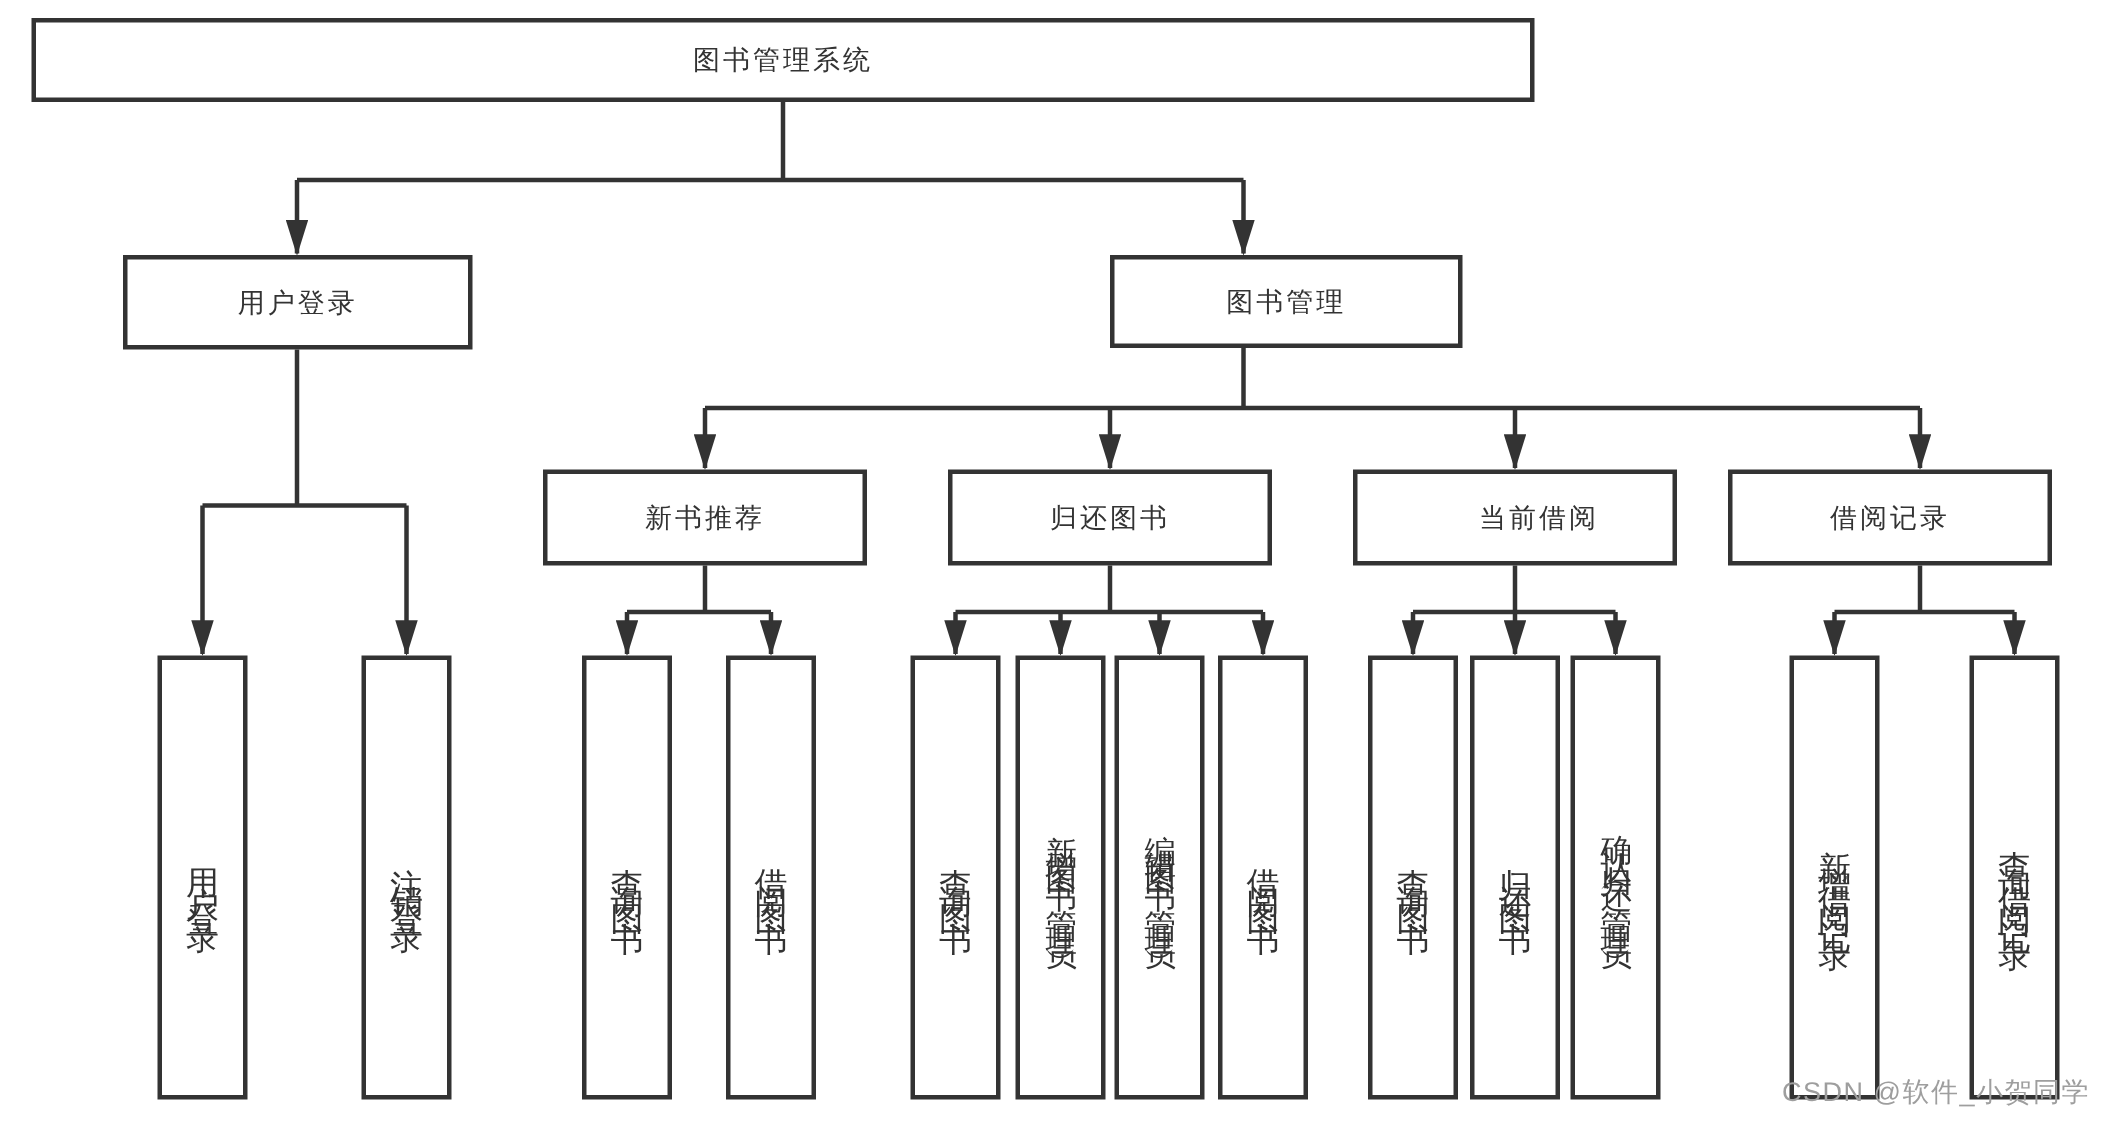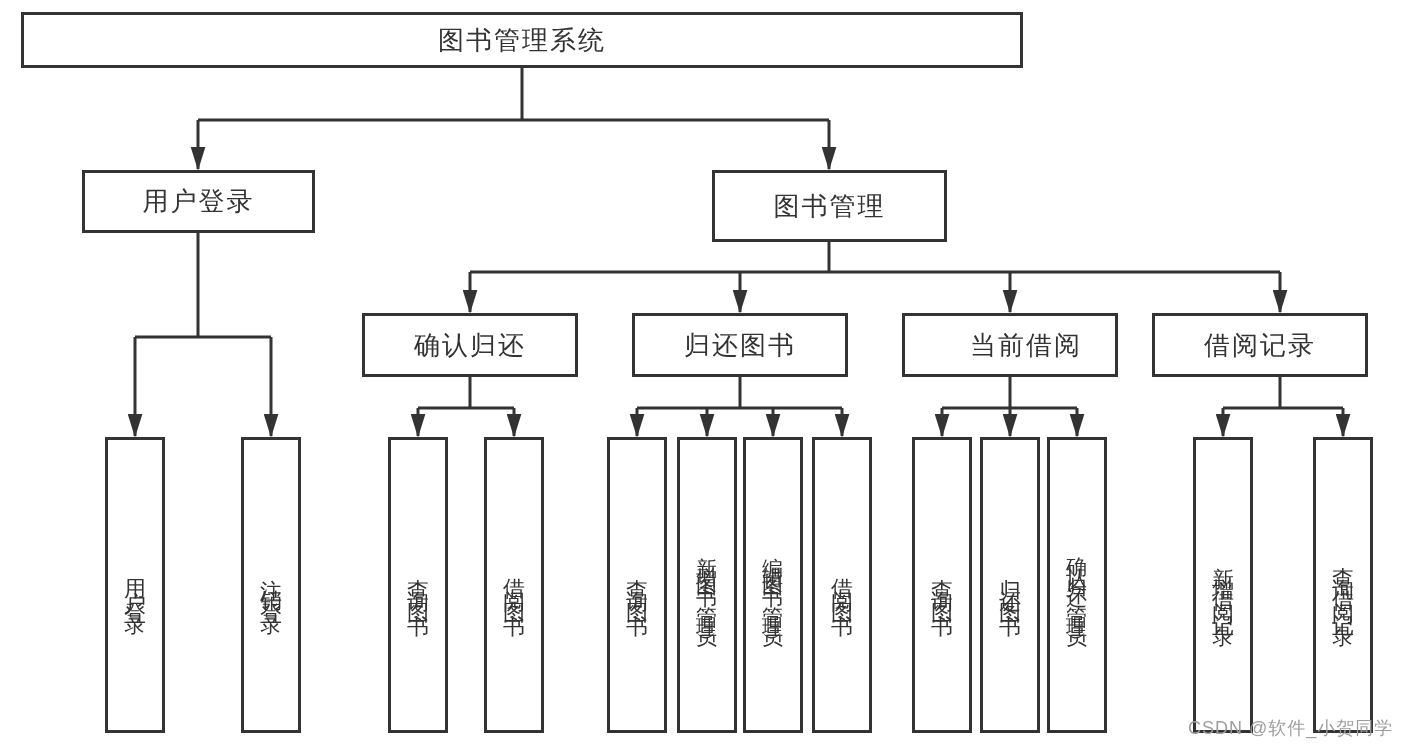--- a/index.html
+++ b/index.html
@@ -16,21 +16,21 @@
     box-sizing:border-box;
     background:#fff;
     border:3px solid #333;
     color:#333;
     display:flex;
     align-items:center;
     justify-content:center;
     z-index:2;
     text-align:center;
   }
-  .h{font-size:26px;letter-spacing:2px;white-space:nowrap;}
+  .h{font-size:18px;letter-spacing:2px;white-space:nowrap;}
   .root{left:21px;top:12px;width:1002px;height:56px;}
   .lvl2{top:170px;height:63px;}
   .lvl3{top:313px;height:64px;}
   .leaf{
     top:437px;height:296px;width:60px;
     writing-mode:vertical-rl;
     text-orientation:mixed;
     font-size:22px;
     letter-spacing:12px;
     line-height:1;
@@ -98,23 +98,23 @@
       <path d="M1280,375 L1280,408"></path>
       <path d="M1223,408 L1343,408"></path>
       <line x1="1223" y1="408" x2="1223" y2="436" marker-end="url(#arw)"></line>
       <line x1="1343" y1="408" x2="1343" y2="436" marker-end="url(#arw)"></line>
     </g>
   </svg>
 
   <div class="box h root">图书管理系统</div>
 
   <div class="box h lvl2" style="left:82px;width:233px;">用户登录</div>
-  <div class="box h lvl2" style="left:712px;width:235px;height:72px;">图书管理</div>
+  <div class="box h lvl2" style="left:740px;width:235px;height:62px;">图书管理</div>
 
-  <div class="box h lvl3" style="left:362px;width:216px;">确认归还</div>
+  <div class="box h lvl3" style="left:362px;width:216px;">新书推荐</div>
   <div class="box h lvl3" style="left:632px;width:216px;">归还图书</div>
   <div class="box h lvl3" style="left:902px;width:216px;padding-left:32px;">当前借阅</div>
   <div class="box h lvl3" style="left:1152px;width:216px;">借阅记录</div>
 
   <div class="box leaf" style="left:105px;">用户登录</div>
   <div class="box leaf" style="left:241px;">注销登录</div>
 
   <div class="box leaf" style="left:388px;">查询图书</div>
   <div class="box leaf" style="left:484px;">借阅图书</div>
 

